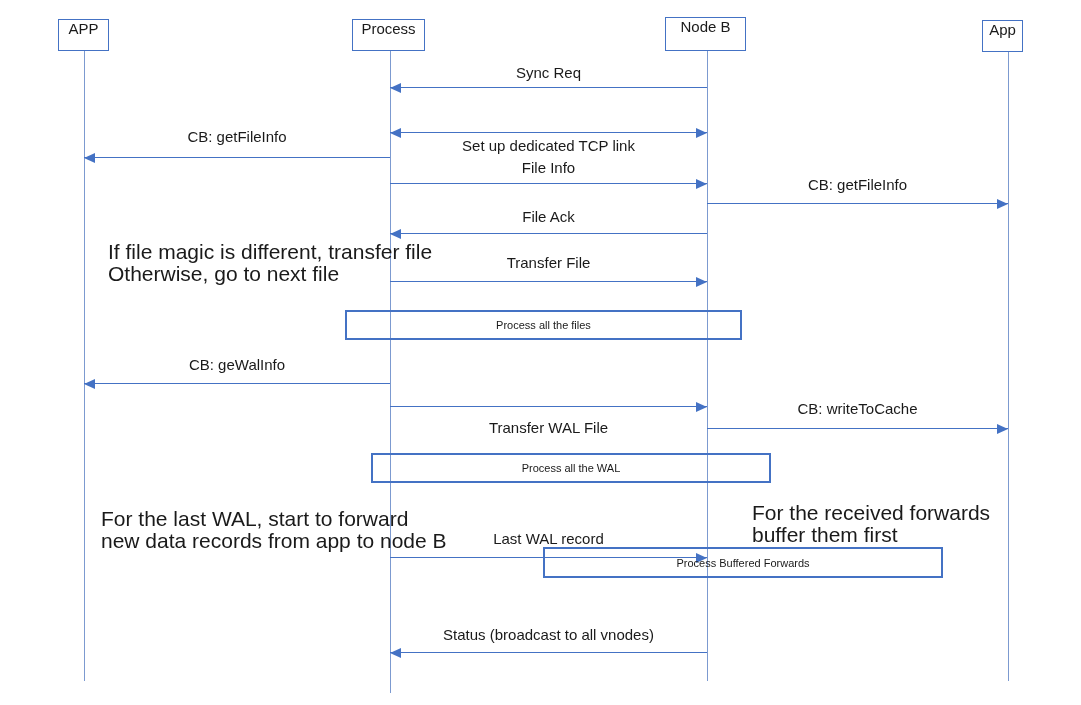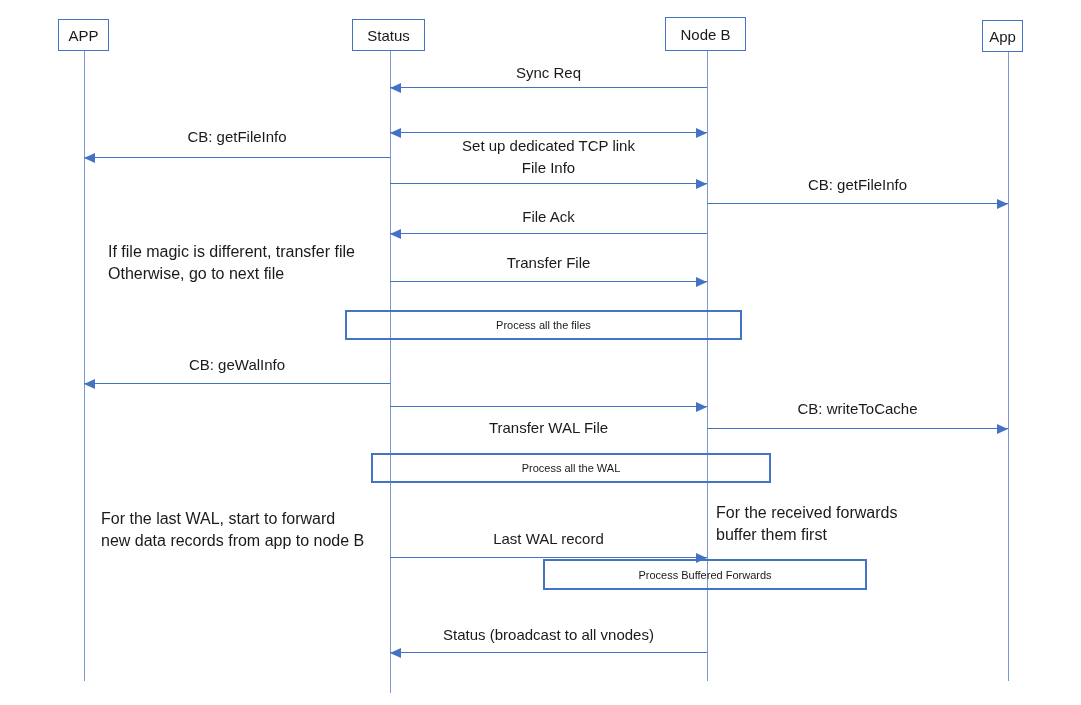--- a/index.html
+++ b/index.html
@@ -5,21 +5,21 @@
   html,body { margin:0; padding:0; background:#ffffff; }
   #canvas {
     position:relative; width:1081px; height:705px;
     background:#ffffff; overflow:hidden;
     font-family:"Liberation Sans", sans-serif;
     color:#1a1a1a;
   }
   .actor-box {
     position:absolute; box-sizing:border-box;
     border:1.5px solid #4472C4; background:#ffffff;
-    display:flex; align-items:center; justify-content:center;
+    display:flex; align-items:flex-start; justify-content:center;
     font-size:15px; z-index:3;
   }
   .lifeline {
     position:absolute; width:0; border-left:1.5px solid #7C9AD0; z-index:1;
   }
   .msg-label {
     position:absolute; text-align:center; font-size:15px;
     line-height:20px; z-index:4; white-space:nowrap;
   }
   .msg-line {
@@ -28,33 +28,33 @@
   .ah { position:absolute; width:0; height:0; z-index:2; }
   .ah-left  { border-top:5px solid transparent; border-bottom:5px solid transparent; border-right:11px solid #4472C4; }
   .ah-right { border-top:5px solid transparent; border-bottom:5px solid transparent; border-left:11px solid #4472C4; }
   .process-box {
     position:absolute; box-sizing:border-box;
     border:2px solid #4472C4; background:transparent;
     display:flex; align-items:center; justify-content:center;
     font-size:11px; z-index:3;
   }
   .annotation {
-    position:absolute; font-size:16px; line-height:21.5px; z-index:4;
+    position:absolute; font-size:21px; line-height:21.5px; z-index:4;
   }
 </style>
 </head>
 <body>
 
 <div id="canvas">
 
   <div class="actor-box" style="left:58px; top:19px; width:51px; height:32px;">
     <span>APP</span>
   </div>
   <div class="actor-box" style="left:352px; top:19px; width:73px; height:32px;">
-    <span>Status</span>
+    <span>Process</span>
   </div>
   <div class="actor-box" style="left:665px; top:17px; width:81px; height:34px;">
     <span>Node B</span>
   </div>
   <div class="actor-box" style="left:982px; top:20px; width:41px; height:32px;">
     <span>App</span>
   </div>
 
   <div class="lifeline" style="left:83.5px;  top:51px; height:630px;"></div>
   <div class="lifeline" style="left:389.5px; top:51px; height:642px;"></div>
@@ -107,34 +107,34 @@
   <div class="ah ah-right" style="left:997px; top:424px;"></div>
 
   <div class="process-box" style="left:353px; top:453px; width:400px; height:30px;margin-left:18px;">
     <span>Process all the WAL</span>
   </div>
 
   <div class="msg-label" style="left:390px; top:529px; width:317px;">Last WAL record</div>
   <div class="msg-line" style="left:390px; top:557px; width:317px;"></div>
   <div class="ah ah-right" style="left:696px; top:553px;"></div>
 
-  <div class="process-box" style="left:543px; top:559px; width:324px; height:31px;">
+  <div class="process-box" style="left:543px; top:547px; width:400px; height:31px;">
     <span>Process Buffered Forwards</span>
   </div>
 
   <div class="msg-label" style="left:390px; top:625px; width:317px;">Status (broadcast to all vnodes)</div>
   <div class="msg-line" style="left:390px; top:652px; width:317px;"></div>
   <div class="ah ah-left" style="left:390px; top:648px;"></div>
 
   <div class="annotation" style="left:108px; top:241px;">
     <div>If file magic is different, transfer file</div>
     <div>Otherwise, go to next file</div>
   </div>
   <div class="annotation" style="left:101px; top:508px;">
     <div>For the last WAL, start to forward</div>
     <div>new data records from app to node B</div>
   </div>
-  <div class="annotation" style="left:716px; top:502px;">
+  <div class="annotation" style="left:752px; top:502px;">
     <div>For the received forwards</div>
     <div>buffer them first</div>
   </div>
 
 </div>
 
 </body></html>

